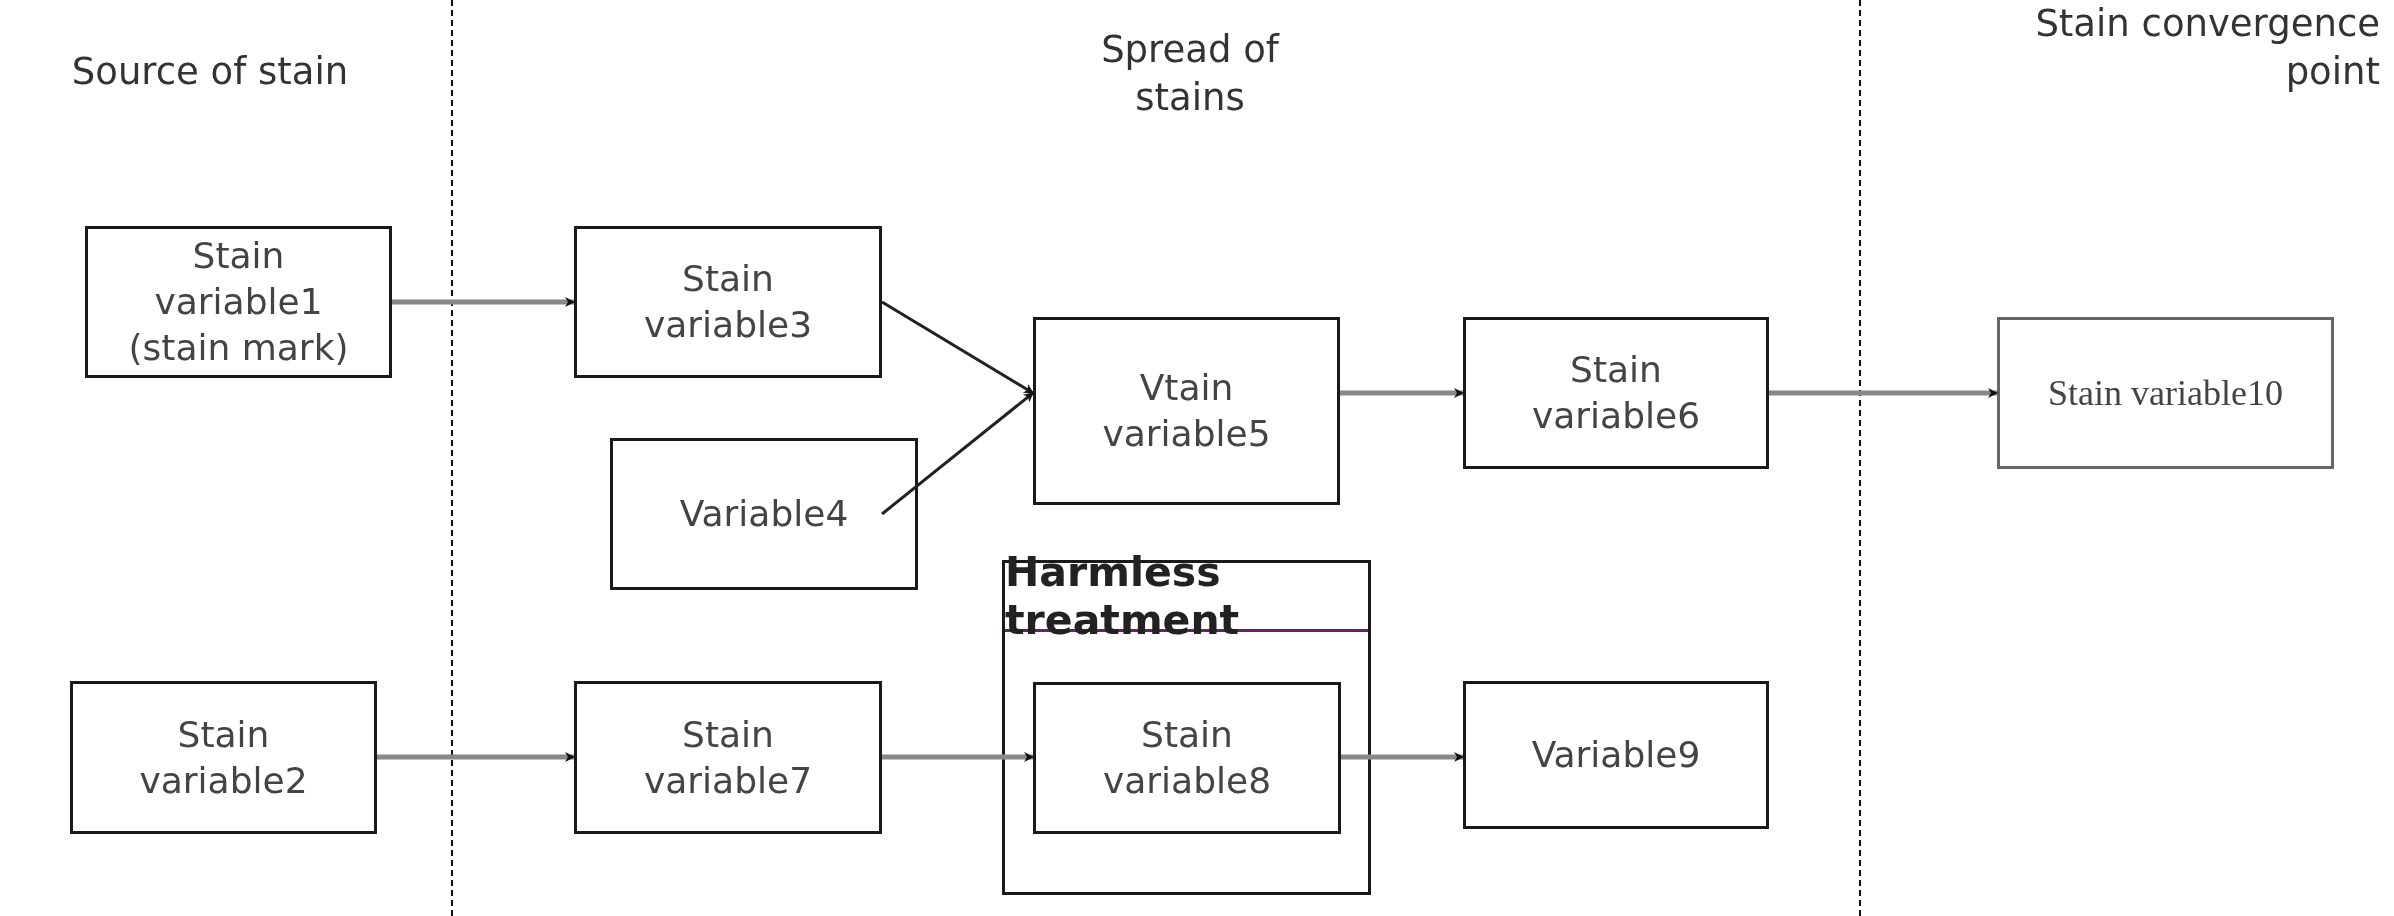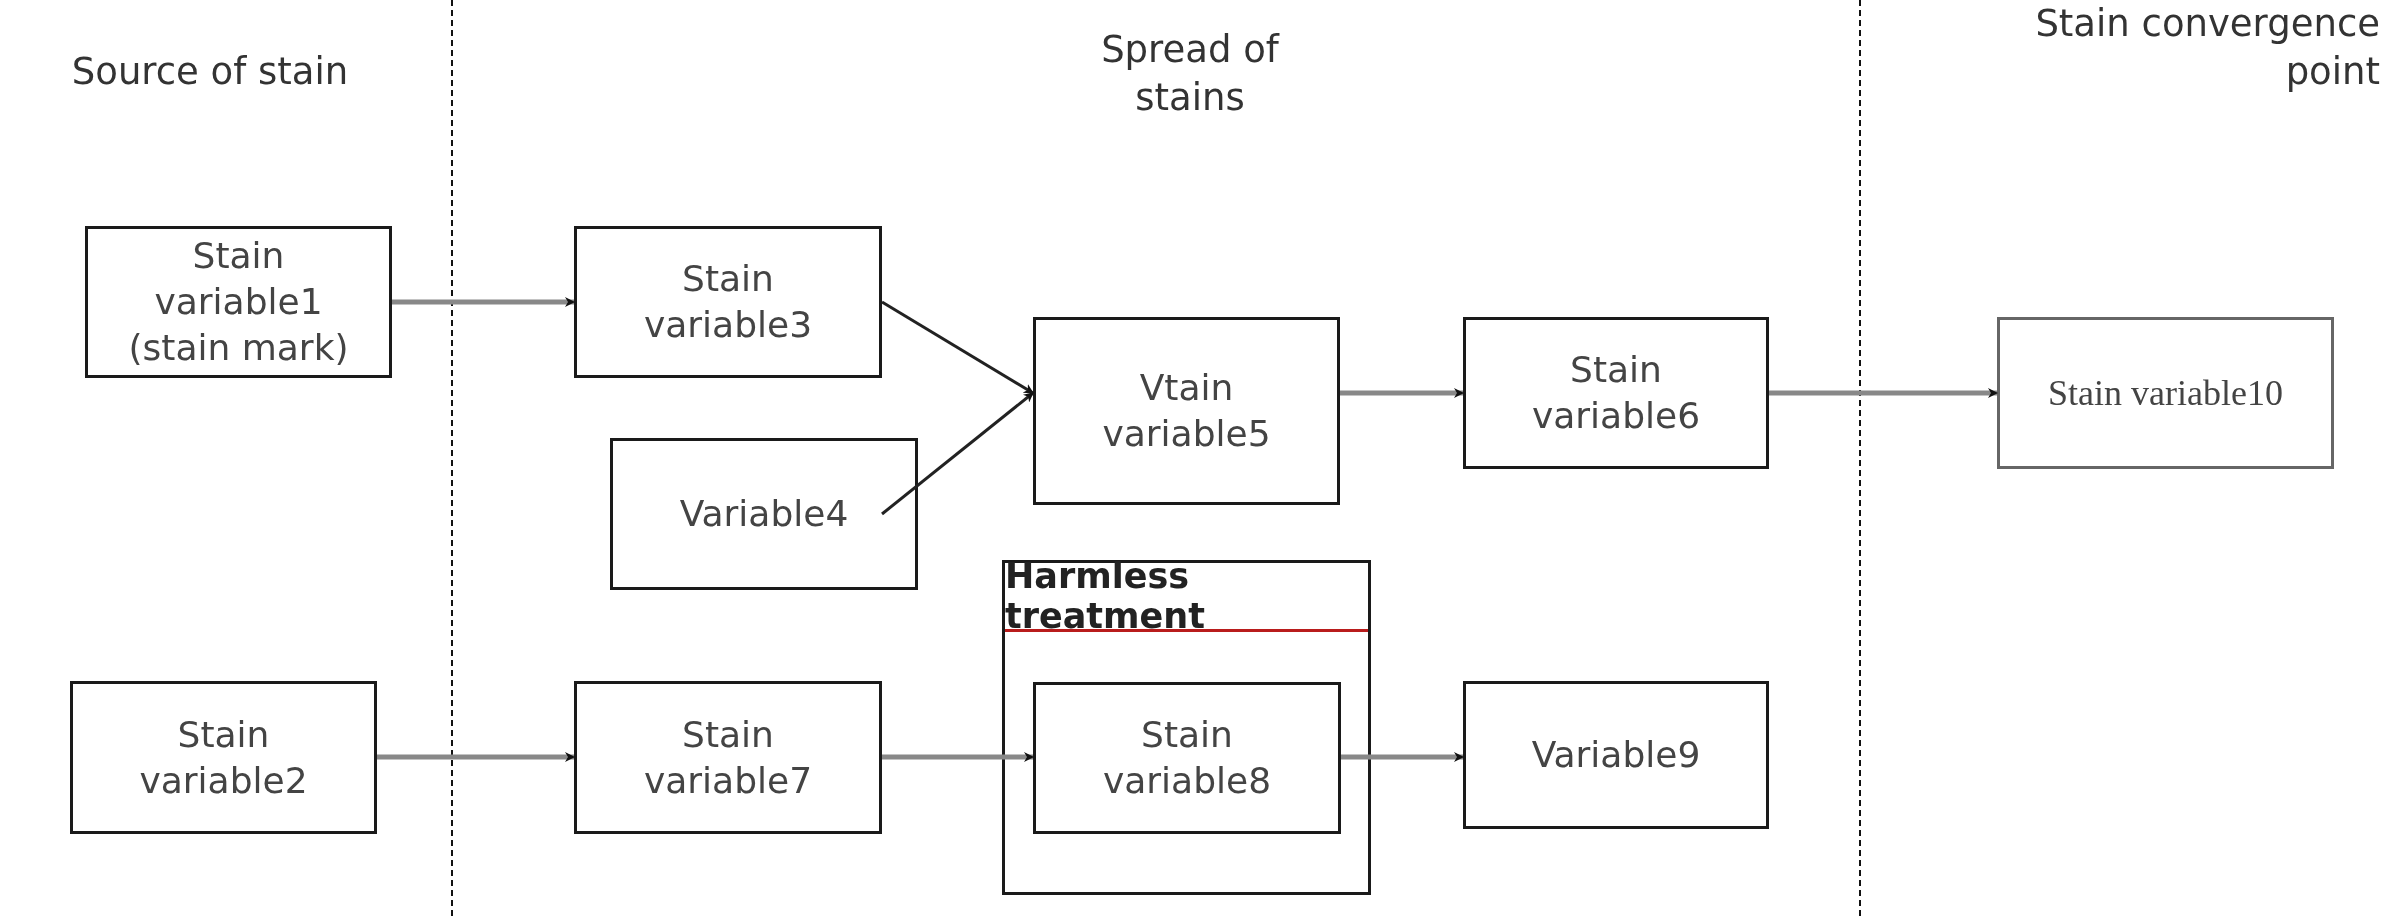--- a/index.html
+++ b/index.html
@@ -4,22 +4,22 @@
 <style>
   html, body { margin: 0; padding: 0; background: #ffffff; }
   body { width: 2394px; height: 916px; position: relative; overflow: hidden;
          font-family: "DejaVu Sans", sans-serif; color: #333333; }
   .section-title { position: absolute; text-align: center; font-size: 37px; line-height: 48px; color: #333; white-space: pre-line; }
   .divider { position: absolute; top: 0; height: 916px; width: 0; border-left: 2px dashed #111; }
   .node { position: absolute; box-sizing: border-box; border: 3px solid #1a1a1a; background: #fff;
           display: flex; align-items: center; justify-content: center; text-align: center;
           font-size: 36px; line-height: 46px; color: #444; white-space: pre-line; }
   .container { position: absolute; box-sizing: border-box; border: 3px solid #1a1a1a; background: #fff; }
-  .container-header { position: absolute; left: 0; right: 0; top: 0; height: 66px; border-bottom: 3px solid #b91c1c;
-          display: flex; align-items: center; justify-content: center; font-size: 35px; color: #222; font-weight: bold; }
+  .container-header { position: absolute; left: 0; right: 0; top: 0; height: 66px; border-bottom: 3px solid #701a75;
+          display: flex; align-items: center; justify-content: center; font-size: 41px; color: #222; font-weight: bold; }
   svg.edges { position: absolute; left: 0; top: 0; }
 </style>
 </head>
 <body>
 
 <div class="section-title" style="left:40px; top:48px; width:340px;">Source of stain</div>
 <div class="section-title" style="left:1000px; top:26px; width:380px;">Spread of
 stains</div>
 <div class="section-title" style="left:1960px; top:0px; width:420px;text-align:right;">Stain convergence
 point</div>

